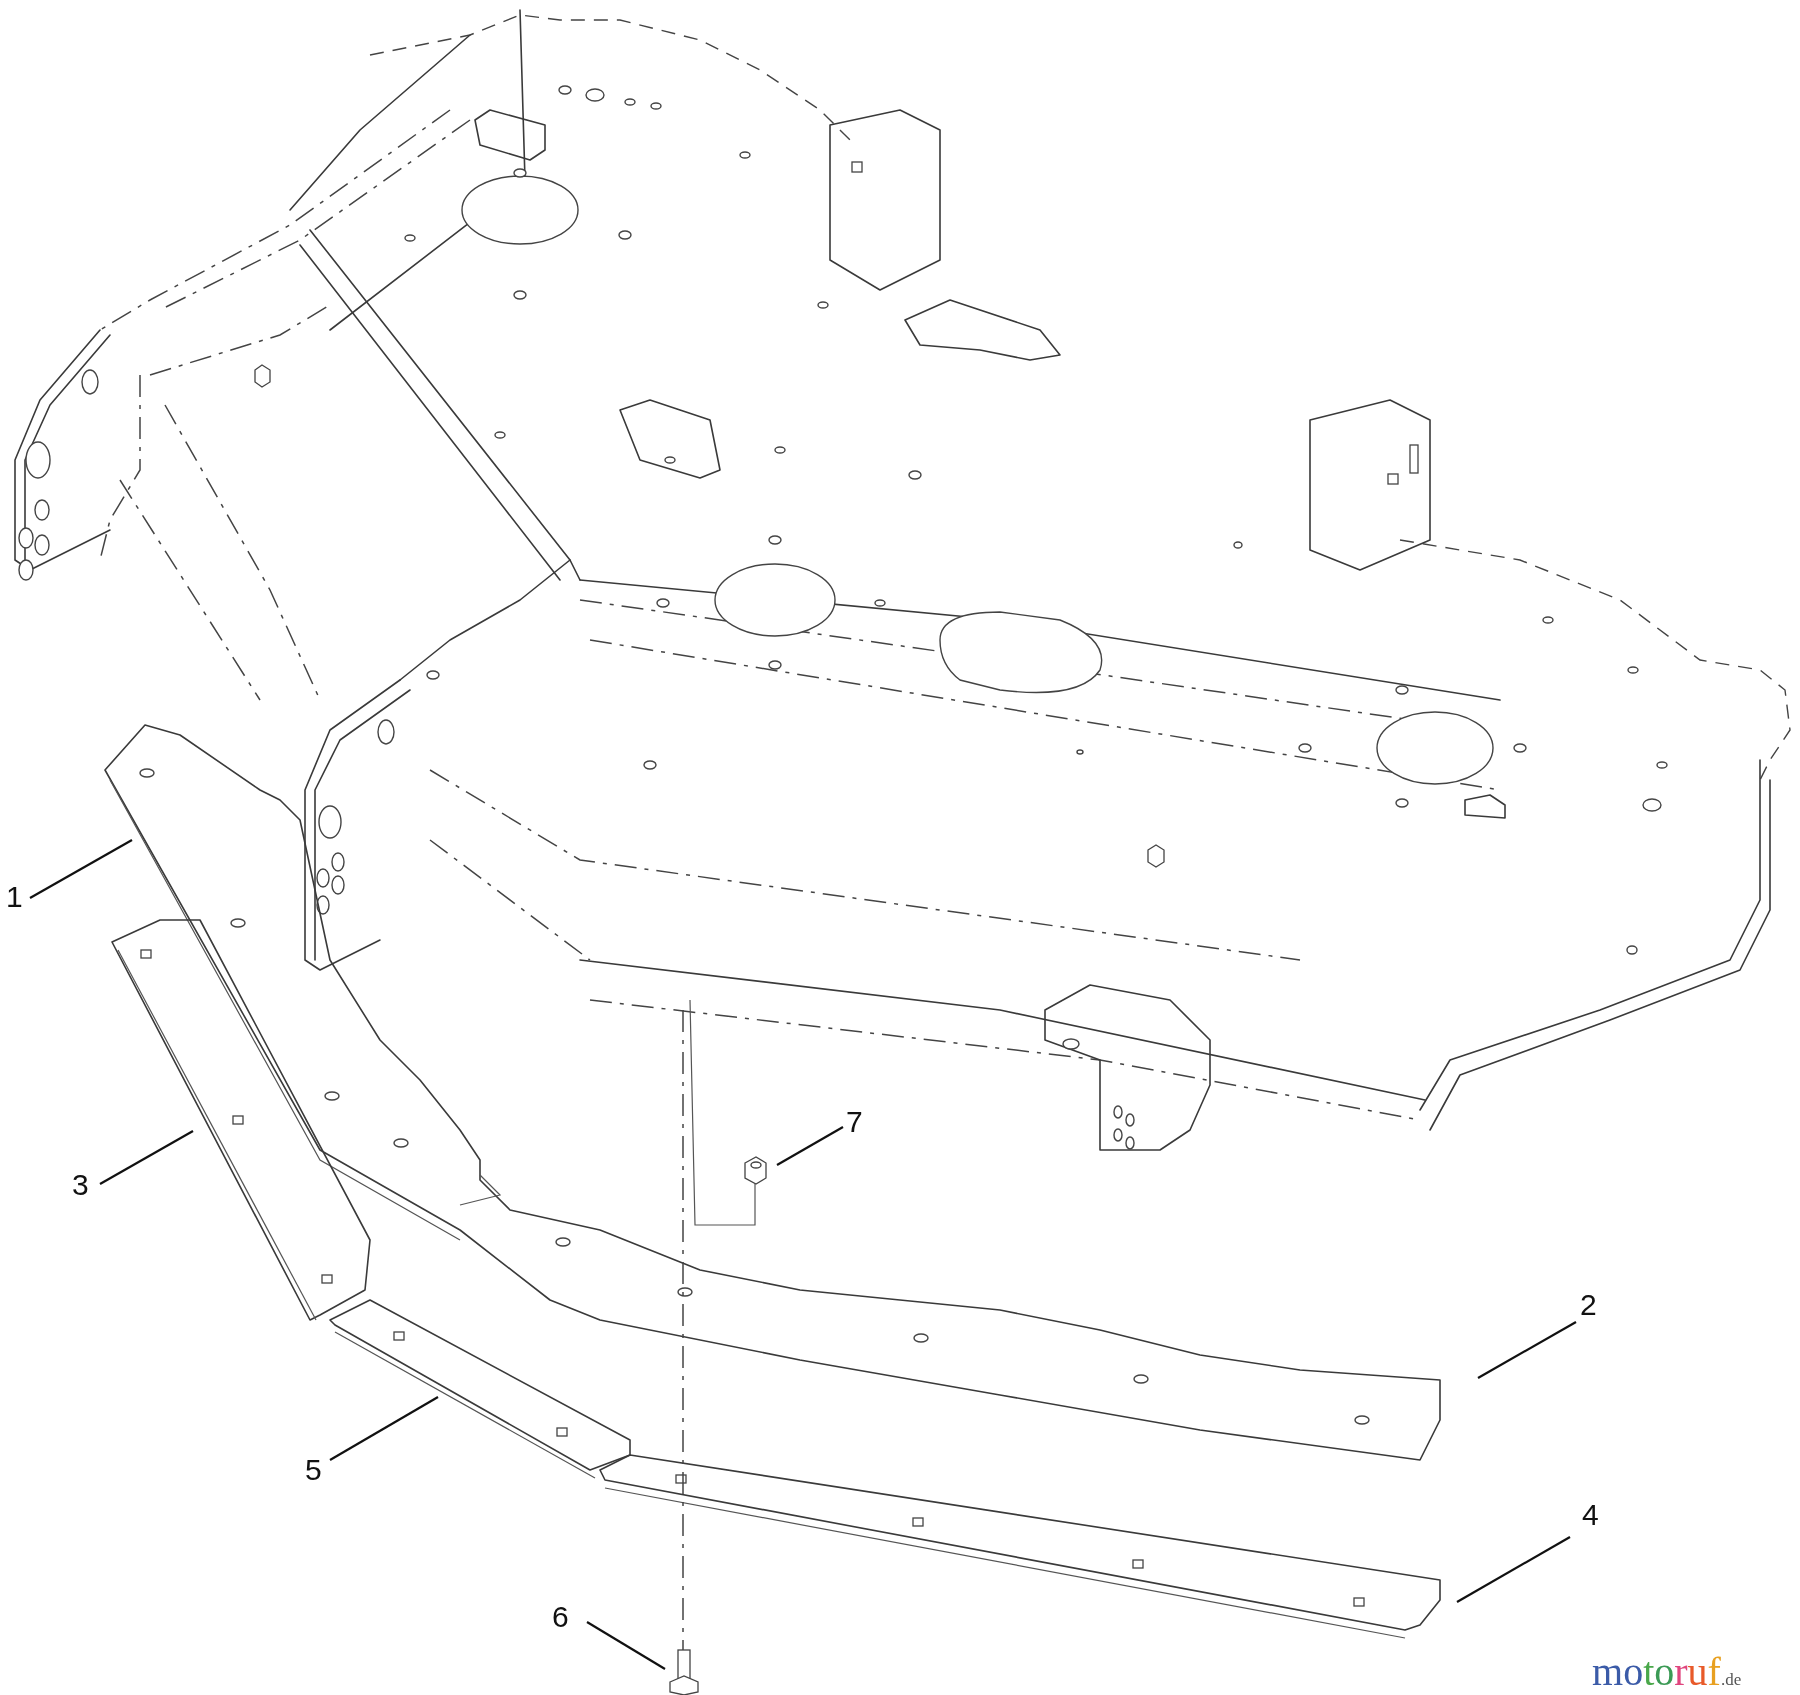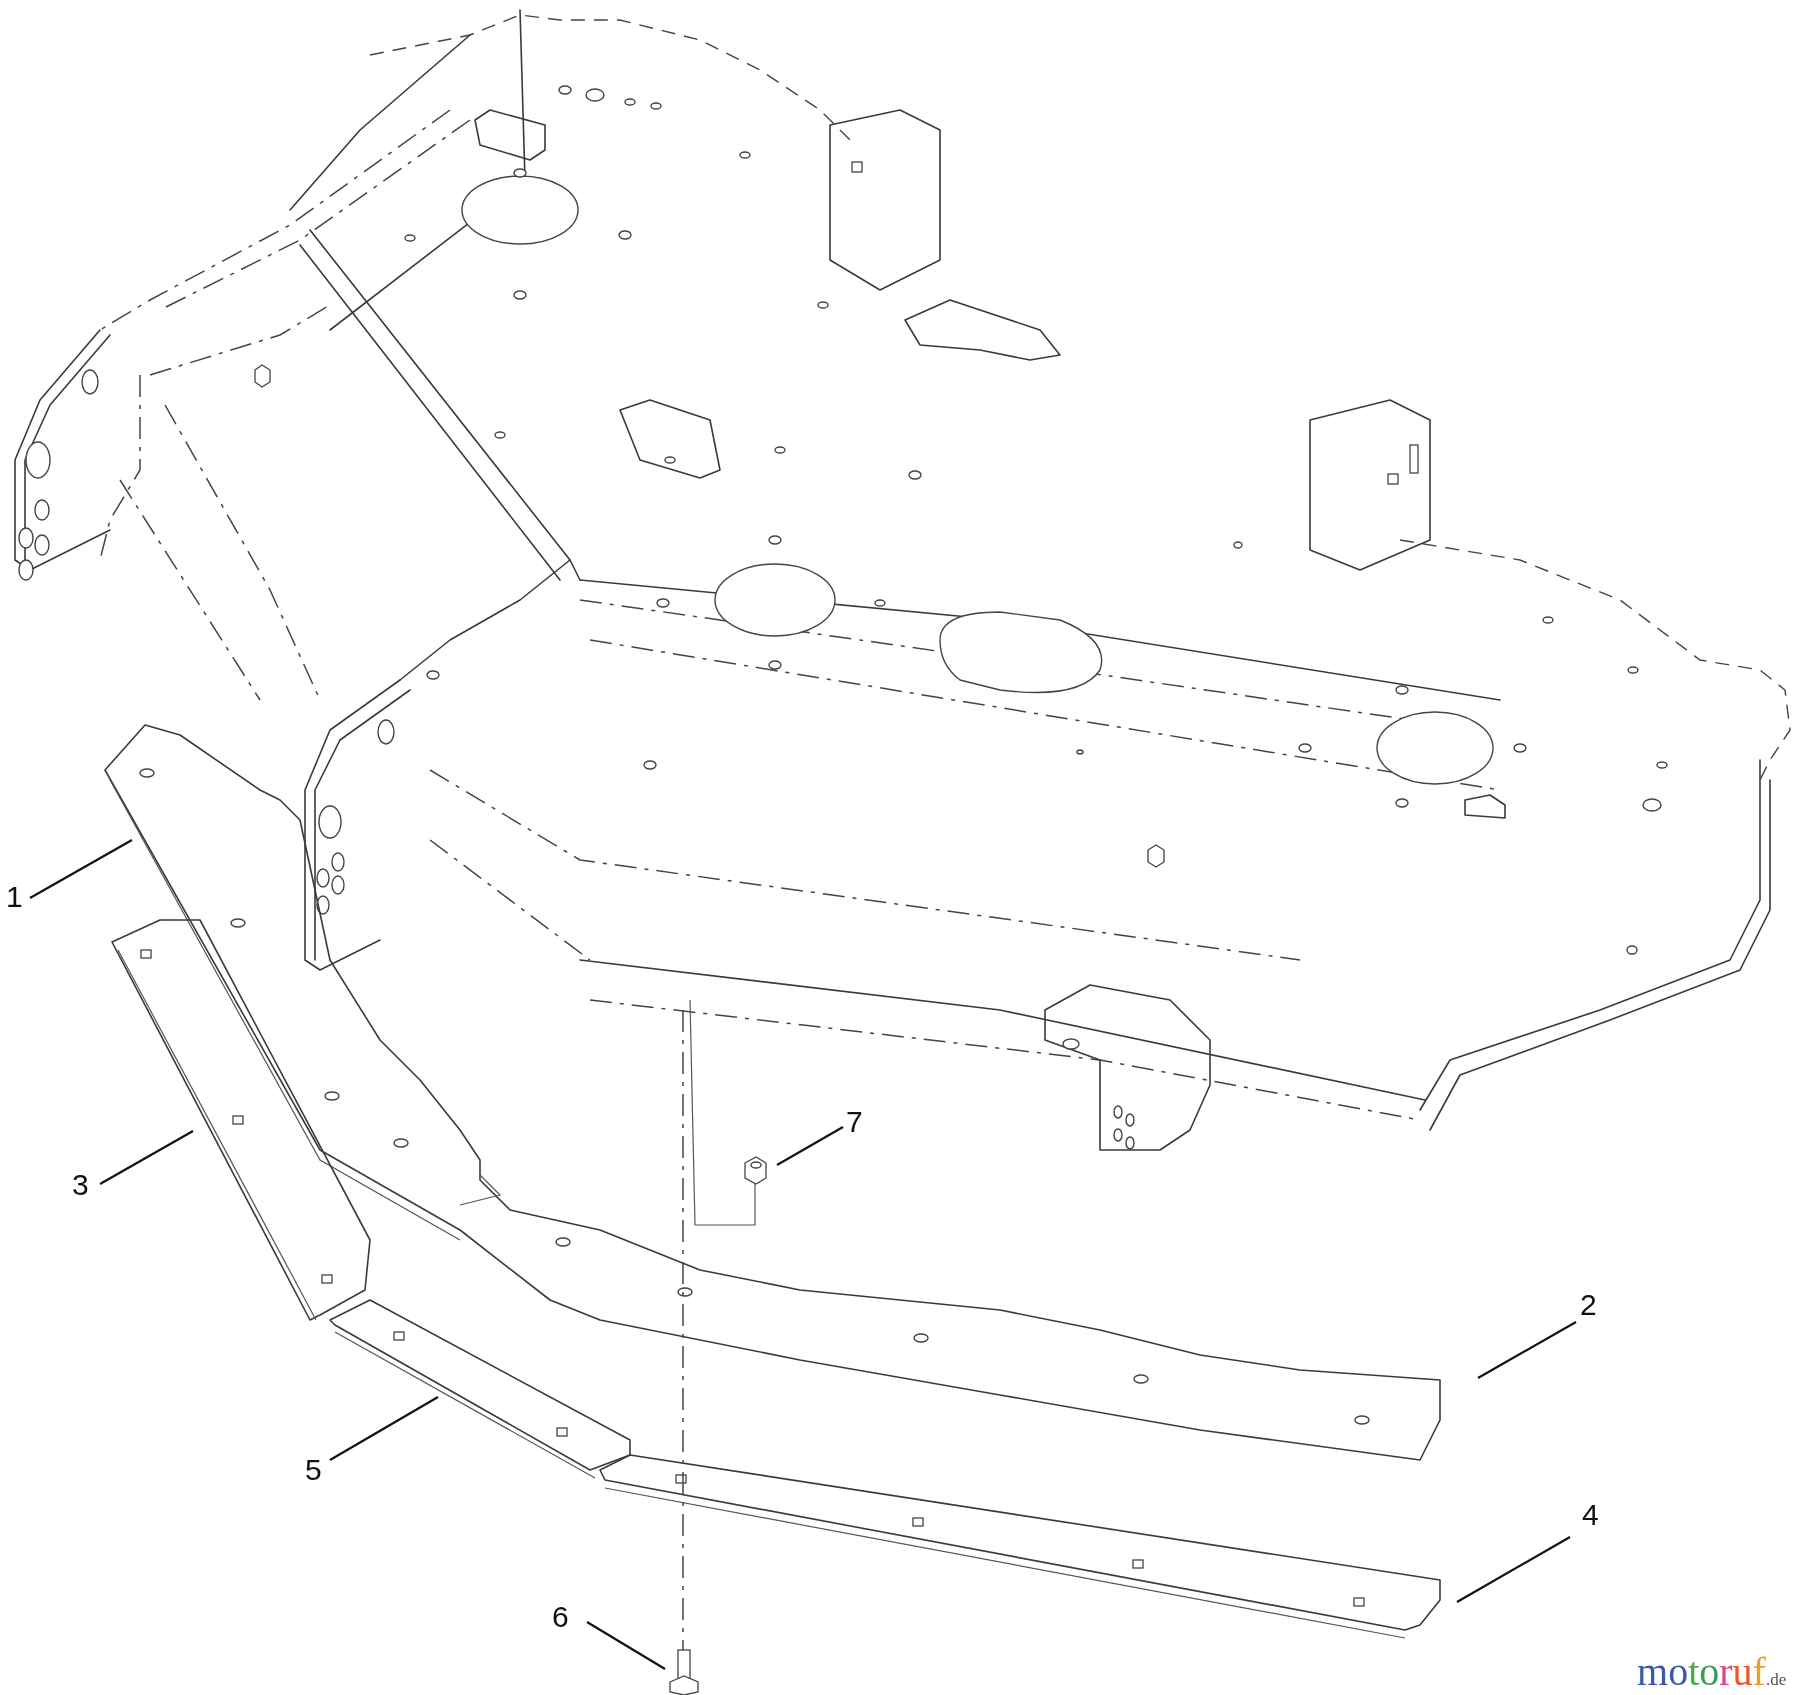--- a/index.html
+++ b/index.html
@@ -7,21 +7,21 @@
          font-family: "Liberation Sans", sans-serif; }
   #diagram { position: absolute; left: 0; top: 0; width: 1800px; height: 1695px; }
   .ln { fill: none; stroke: #3a3a3a; stroke-width: 1.6; stroke-linejoin: round; stroke-linecap: round; }
   .lt { fill: none; stroke: #555; stroke-width: 1.2; }
   .dash { fill: none; stroke: #444; stroke-width: 1.5; stroke-dasharray: 22 8 4 8; }
   .dash2 { fill: none; stroke: #444; stroke-width: 1.4; stroke-dasharray: 14 9; }
   .hole { fill: #fff; stroke: #444; stroke-width: 1.4; }
   .sq { fill: #fff; stroke: #444; stroke-width: 1.3; }
   .leader { stroke: #111; stroke-width: 2.2; }
   .callout { position: absolute; font-size: 30px; color: #111; line-height: 1; }
-  .watermark { position: absolute; left: 1637px; top: 1648px; font-family: "Liberation Serif", serif;
+  .watermark { position: absolute; left: 1592px; top: 1648px; font-family: "Liberation Serif", serif;
                font-size: 40px; letter-spacing: 0px; white-space: nowrap; }
   .watermark span { display: inline-block; }
   .wm-tld { font-size: 17px; color: #555; }
 </style>
 </head>
 <body>
 
 <svg id="diagram" viewBox="0 0 1800 1695" xmlns="http://www.w3.org/2000/svg">
 
   <g>

